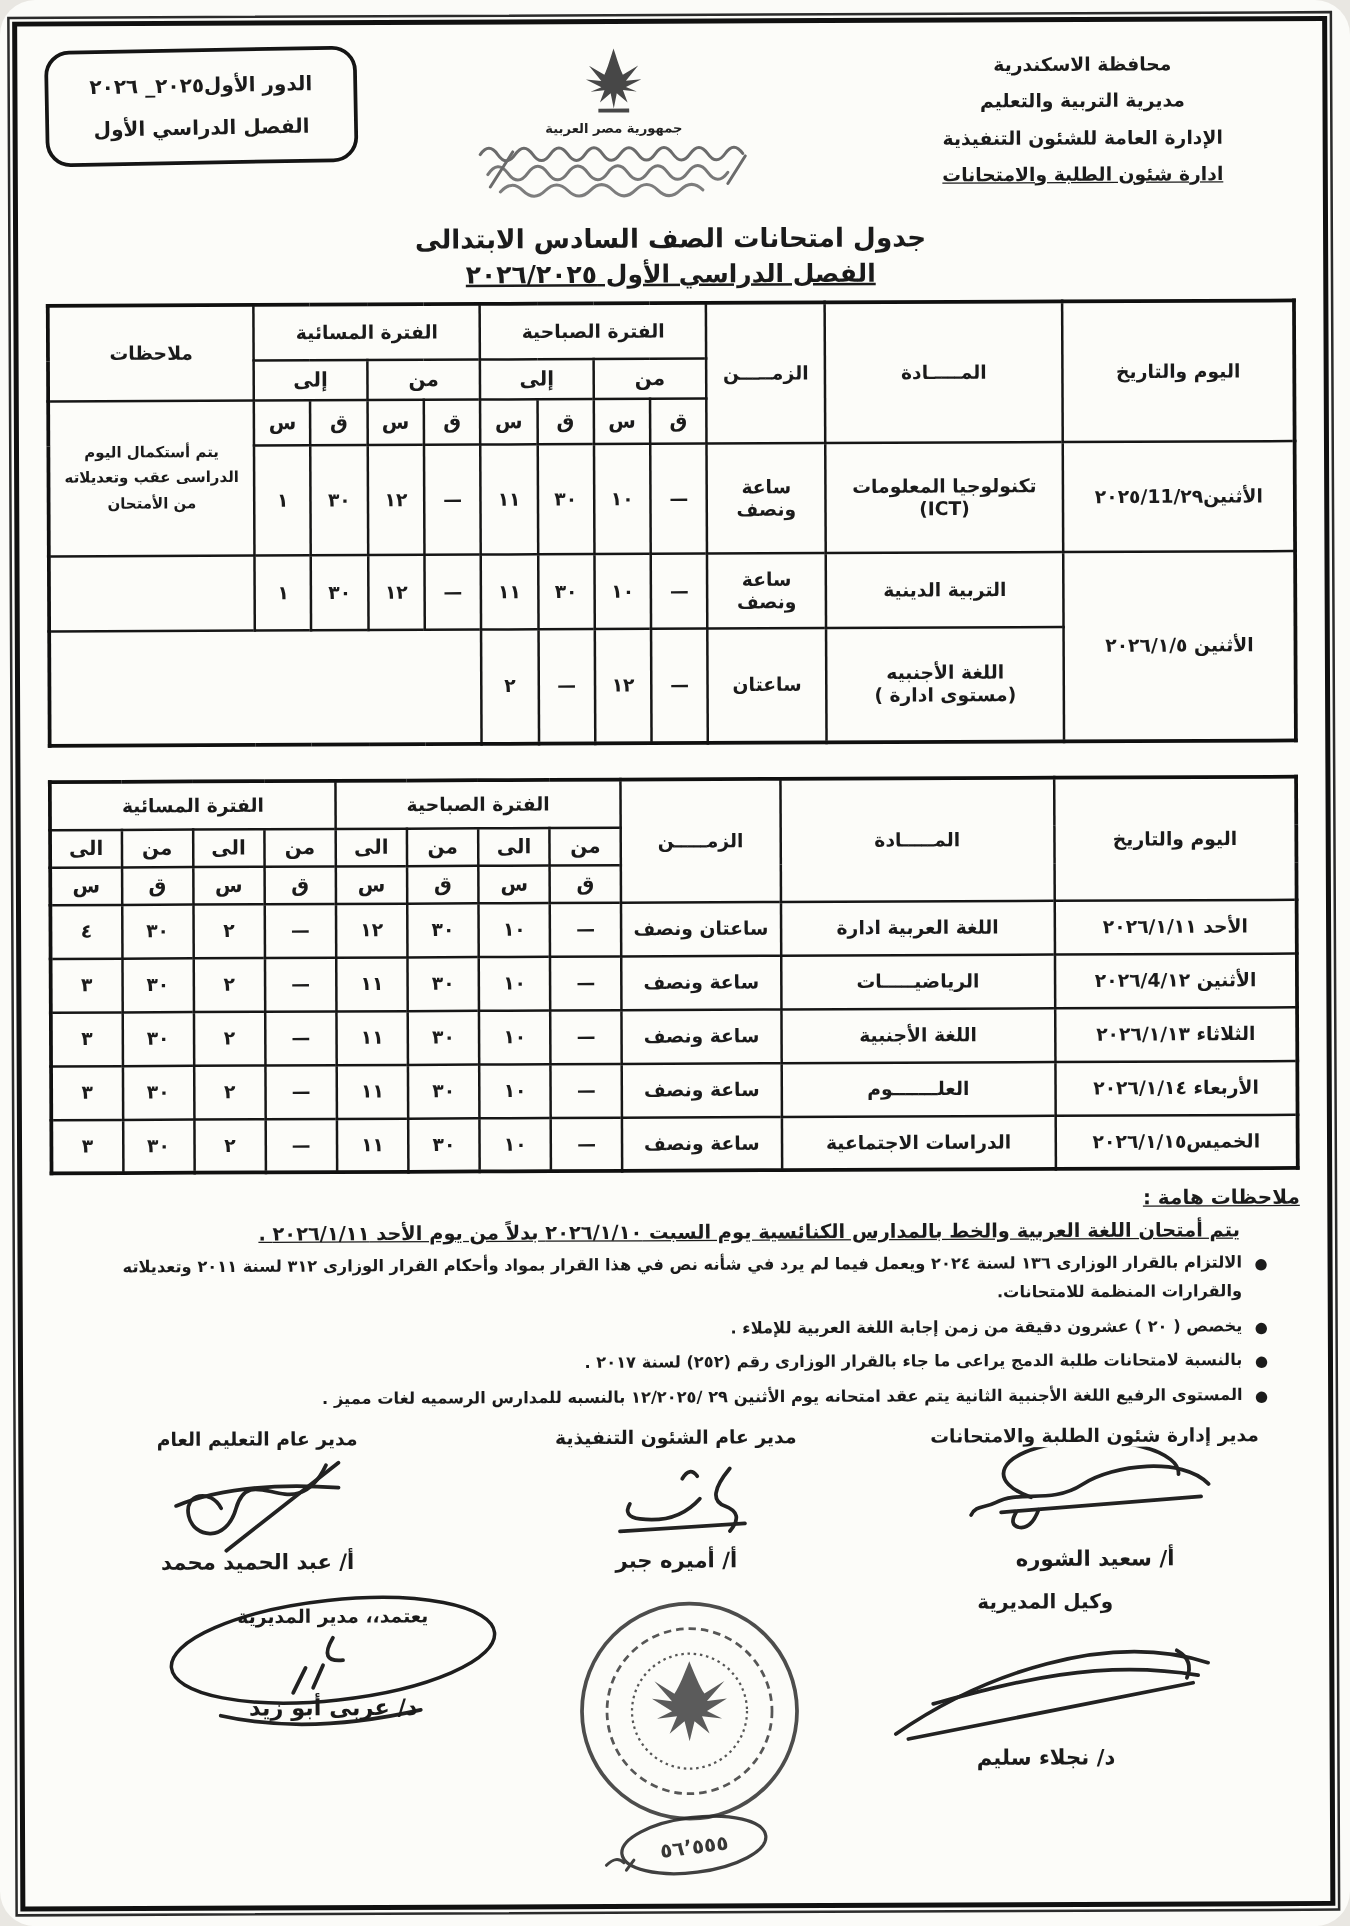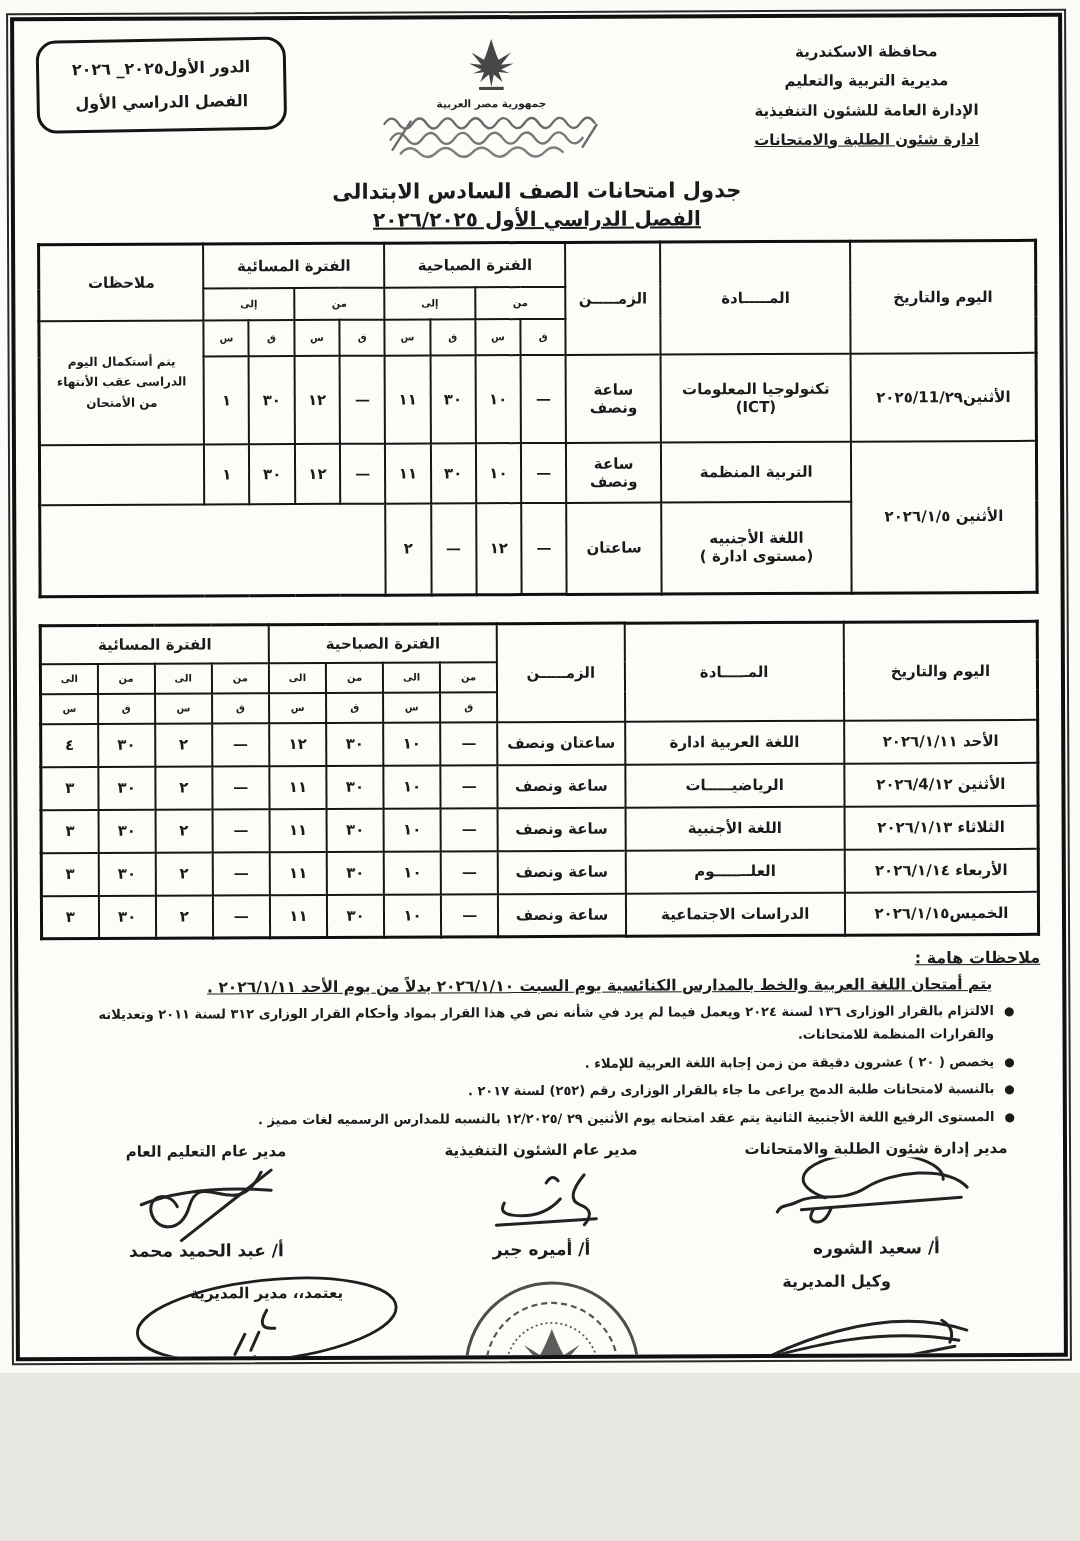--- a/index.html
+++ b/index.html
@@ -4,22 +4,23 @@
 <style>
   * { margin:0; padding:0; box-sizing:border-box; }
   html,body { width:1080px; height:1541px; }
   body {
     font-family:"DejaVu Sans", sans-serif;
     background:#e9e7e2;
     color:#1b1b1b;
     overflow:hidden;
   }
   .paper {
-    position:absolute; left:0; top:0; width:1080px; height:1373px;
+    position:absolute; left:0; top:0; width:1080px; height:1541px;
     background:#fbfbf8;
+    border-radius:28px;
   }
   .frame {
     position:absolute; left:13px; top:15px; right:15px; bottom:14px;
     border:4px solid #111;
     outline:2px solid #2b2b2b; outline-offset:2px;
     background:#fcfcf9;
     padding:14px 22px 8px 22px;
     transform:rotate(-0.25deg);
     overflow:hidden;
   }
@@ -41,21 +42,21 @@
   .title .t1 { font-size:21px; font-weight:700; }
   .title .t2 { font-size:20px; font-weight:700; text-decoration:underline; margin-top:4px; }
   
   table { border-collapse:collapse; width:100%; table-layout:fixed; }
   .tb { margin-top:10px; border:3px solid #101010; }
   th,td {
     border:2.5px solid #161616;
     font-weight:700; text-align:center; vertical-align:middle;
     font-size:15px; padding:1px 2px; white-space:pre-line; overflow:hidden;
   }
-  .small-h { font-size:10px; }
+  .small-h { font-size:16px; }
   .note-cell { font-size:12px; line-height:1.7; padding:2px 6px; }
   .num { font-size:15px; }
   .daycell { font-size:15px; }
   .t2 td, .t2 th { }
   
   .notes { margin-top:12px; font-weight:700; }
   .notes .nh { font-size:16px; text-decoration:underline; }
   .notes .main { font-size:15.5px; text-decoration:underline; margin:8px 48px 6px 0; }
   .blist { margin-top:2px; }
   .bitem { display:flex; gap:10px; margin:4px 26px 0 30px; font-size:13px; line-height:1.8; font-weight:700; }
@@ -148,39 +149,39 @@
       </tr>
       <tr style="height:36px">
         <th class="small-h">ق</th>
         <th class="small-h">س</th>
         <th class="small-h">ق</th>
         <th class="small-h">س</th>
         <th class="small-h">ق</th>
         <th class="small-h">س</th>
         <th class="small-h">ق</th>
         <th class="small-h">س</th>
-        <td rowspan="2" class="note-cell">يتم أستكمال اليوم الدراسى عقب الأنتهاء من الأمتحان</td>
+        <td rowspan="2" class="note-cell">يتم أستكمال اليوم الدراسى عقب وتعديلاته من الأمتحان</td>
       </tr>
       <tr style="height:88px">
         <td class="daycell">الأثنين٢٠٢٥/11/٢٩</td>
         <td>تكنولوجيا المعلومات
 (ICT)</td>
         <td>ساعة ونصف</td>
         <td class="num">—</td>
         <td class="num">١٠</td>
         <td class="num">٣٠</td>
         <td class="num">١١</td>
         <td class="num">—</td>
         <td class="num">١٢</td>
         <td class="num">٣٠</td>
         <td class="num">١</td>
       </tr>
       <tr style="height:60px">
         <td rowspan="2" class="daycell">الأثنين ٢٠٢٦/١/٥</td>
-        <td>التربية المنظمة</td>
+        <td>التربية الدينية</td>
         <td>ساعة ونصف</td>
         <td class="num">—</td>
         <td class="num">١٠</td>
         <td class="num">٣٠</td>
         <td class="num">١١</td>
         <td class="num">—</td>
         <td class="num">١٢</td>
         <td class="num">٣٠</td>
         <td class="num">١</td>
         <td></td>

